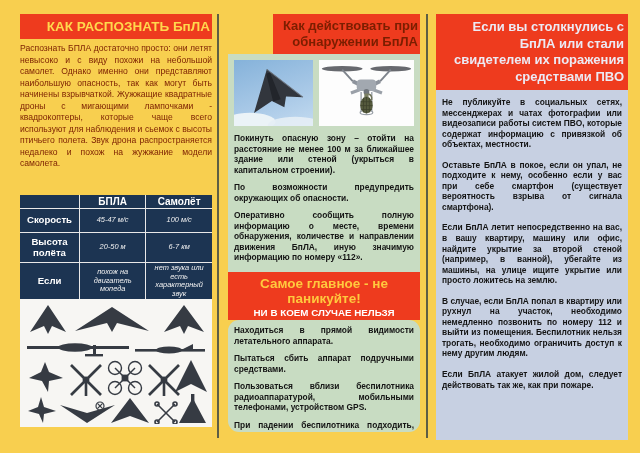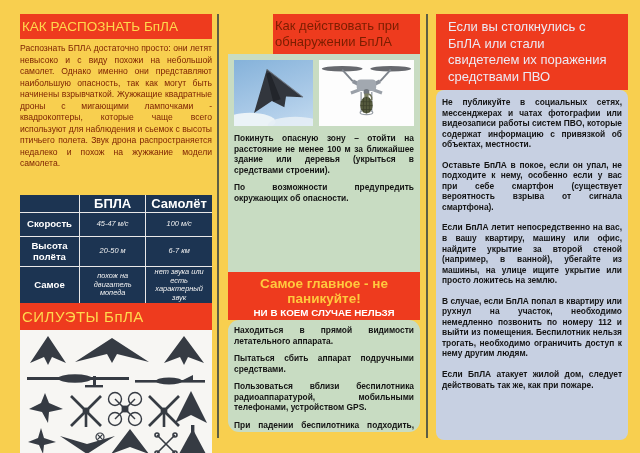--- a/index.html
+++ b/index.html
@@ -9,42 +9,42 @@
     font-family:"Liberation Sans", sans-serif;
   }
   .col{position:absolute; top:14px; width:192px;}
   #col-left{left:20px;}
   #col-mid{left:228px;}
   #col-right{left:436px;}
   .divider{position:absolute; top:14px; width:2px; height:424px; background:#5e5e44;}
   #divider-1{left:217px;}
   #divider-2{left:426px;}
 
-  .redbar{background:#ee3b1e; text-align:left; font-weight:normal; box-sizing:border-box;}
+  .redbar{background:#ee3b1e; text-align:right; font-weight:bold; box-sizing:border-box;}
   .left-header{color:#ffd84d; font-size:13.5px; line-height:15px; padding:5px 2px;}
   .mid-header{color:#7b1e00; font-size:13px; line-height:16px; padding:4px 2px;margin-left:45px;}
-  .right-header{color:#eceaf4; font-size:13px; line-height:16.5px; padding:5px 12px;}
+  .right-header{color:#eceaf4; font-size:13px; line-height:16.5px; padding:5px 4px;}
   .silhouette-header{color:#ffd84d; font-size:15px; line-height:17px; padding:5px 2px; letter-spacing:.5px;}
 
   .left-intro{
     color:#7b1e00; font-weight:normal; font-size:8.6px; line-height:11.55px;
     text-align:justify; margin:4px 0 2px; height:150px; overflow:hidden;
   }
 
   table.compare{
     width:100%; border-collapse:collapse; border:hidden;
     background:#1c3452; color:#fff; table-layout:fixed;
   }
   table.compare td, table.compare th{
     border:1px solid #e9e9e9; padding:1px 2px; text-align:center; vertical-align:middle;
     overflow:hidden;
   }
   table.compare col.c-label{width:31%;}
   table.compare col.c-val{width:34.5%;}
-  .t-head{font-size:13px; font-weight:bold; height:13px;}
+  .t-head{font-size:10px; font-weight:bold; height:13px;}
   .t-label{font-size:9.6px; font-weight:bold; line-height:10.5px;}
   .t-val{font-size:7.4px; font-style:italic; color:#f2f2f2; line-height:8.6px;}
   .row-speed{height:24px;margin-left:36px;} .row-alt{height:30px;padding-left:28px;} .row-sound{height:24px;}
 
   .silhouette-panel{background:#f7f6f3; height:122px; padding:3px 2px; box-sizing:content-box; overflow:hidden;}
   .silhouette-panel svg{display:block; width:100%; height:100%;}
 
   .green-panel{background:#c8dcc2; padding:5px 6px; box-sizing:border-box; overflow:hidden;}
   #mid-green-1{height:218px;}
   #mid-green-2{height:112px;border-radius:11px;}
@@ -58,21 +58,21 @@
     color:#141414; font-weight:bold; font-size:8.4px; line-height:10.55px;
     text-align:justify; margin:0;
   }
   .gap-m{margin-top:7px;}
   .gap-l{margin-top:10px;}
 
   .alert{background:#ee3b1e; text-align:center; padding:4px 2px; height:48px; box-sizing:border-box; overflow:hidden;}
   .alert-line1{color:#ffc93e; font-weight:bold; font-size:13.5px; line-height:15px;text-align:center;}
   .alert-line2{color:#ffffff; font-weight:bold; font-size:9.8px; line-height:12px; margin-top:1px;}
 
-  .blue-panel{background:#c7d0e2; padding:7px 6px; height:350px; box-sizing:border-box; overflow:hidden;border-radius:8px;}
+  .blue-panel{background:#c7d0e2; padding:7px 6px; height:350px; box-sizing:border-box; overflow:hidden;}
 </style>
 </head>
 <body>
 
 <div class="page">
 
   <div class="col" id="col-left">
     <div class="redbar left-header">КАК РАСПОЗНАТЬ БпЛА</div>
 
     <div class="left-intro">Распознать БПЛА достаточно просто: они летят невысоко и с виду похожи на небольшой самолет. Однако именно они представляют наибольшую опасность, так как могут быть начинены взрывчаткой. Жужжащие квадратные дроны с мигающими лампочками - квадрокоптеры, которые чаще всего используют для наблюдения и сьемок с высоты птичьего полета. Звук дрона распространяется недалеко и похож на жужжание модели самолета.</div>
@@ -93,28 +93,27 @@
         <td class="t-label">Скорость</td>
         <td class="t-val">45-47 м/с</td>
         <td class="t-val">100 м/с</td>
       </tr>
       <tr class="row-alt">
         <td class="t-label">Высота полёта</td>
         <td class="t-val">20-50 м</td>
         <td class="t-val">6-7 км</td>
       </tr>
       <tr class="row-sound">
-        <td class="t-label">Самое</td>
+        <td class="t-label">Если</td>
         <td class="t-val">похож на двигатель мопеда</td>
         <td class="t-val">нет звука или есть характерный звук</td>
       </tr>
     </tbody>
       </table>
 
-    <div class="redbar silhouette-header">СИЛУЭТЫ БпЛА</div>
 
     <div class="silhouette-panel">
       <svg viewBox="0 0 186 122" preserveAspectRatio="xMidYMid meet">
         <g fill="#363b43">
           <polygon points="25,3 43,30 29,24 25,32 21,24 7,30"></polygon>
           <polygon points="89,5 126,29 94,21 89,30 84,21 52,29"></polygon>
           <polygon points="161,3 181,30 165,24 161,32 157,24 141,30"></polygon>
           <rect x="4" y="44" width="102" height="3"></rect>
           <ellipse cx="52" cy="45.5" rx="17" ry="4.2"></ellipse>
           <rect x="70" y="43" width="3" height="10"></rect>
@@ -204,22 +203,23 @@
               <line x1="41" y1="43" x2="53" y2="43"></line>
               <line x1="41" y1="47" x2="53" y2="47"></line>
               <line x1="41.5" y1="51" x2="52.5" y2="51"></line>
               <line x1="44" y1="39" x2="44" y2="54"></line>
               <line x1="47" y1="38" x2="47" y2="55"></line>
               <line x1="50" y1="39" x2="50" y2="54"></line>
             </g>
           </svg>
         </div>
       </div>
-      <p class="body-text">Покинуть опасную зону – отойти на расстояние не менее 100 м за ближайшее здание или деревья (укрыться в средствами строении).</p>
+      <p class="body-text">Покинуть опасную зону – отойти на расстояние не менее 100 м за ближайшее здание или стеной (укрыться в капитальном строении).</p>
       <p class="body-text gap-m">По возможности предупредить окружающих об опасности.</p>
+      <p class="body-text gap-m">Оперативно сообщить полную информацию о месте, времени обнаружения, количестве и направлении движения БпЛА, иную значимую информацию по номеру «112».</p>
     </div>
 
     <div class="alert">
       <div class="alert-line1">Самое главное - не паникуйте!</div>
       <div class="alert-line2">НИ В КОЕМ СЛУЧАЕ НЕЛЬЗЯ</div>
     </div>
 
     <div class="green-panel" id="mid-green-2">
       <p class="body-text">Находиться в прямой видимости летательного аппарата.</p>
       <p class="body-text gap-m">Пытаться сбить аппарат подручными средствами.</p>

